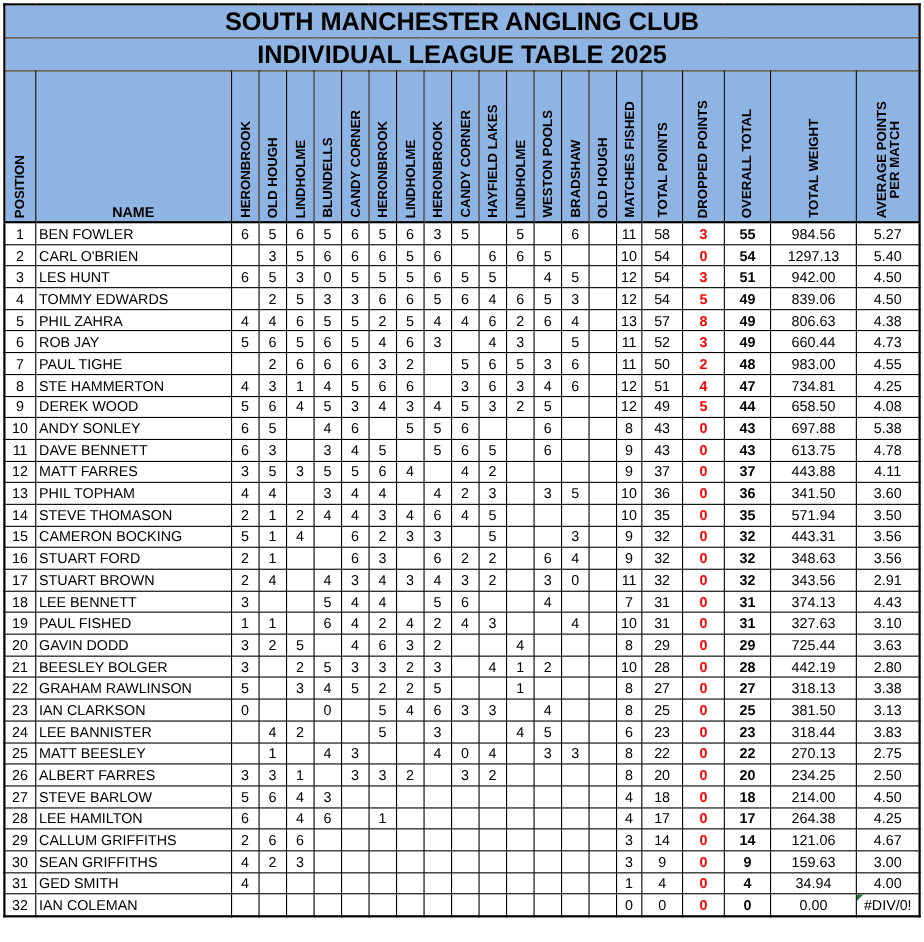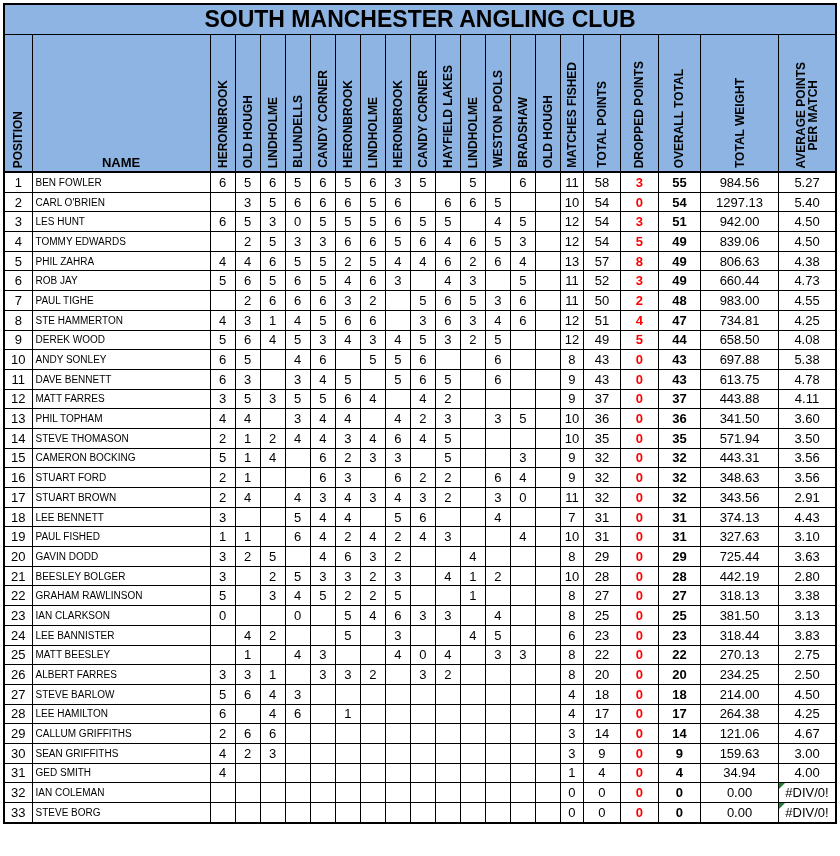--- a/index.html
+++ b/index.html
@@ -14,21 +14,21 @@
   }
   .hdr th{background:var(--hdr-bg);height:136px;vertical-align:bottom;border-bottom:2px solid #000;}
   .hwrap{height:132px;display:flex;flex-direction:column;justify-content:flex-end;align-items:center;}
   .vert{
     writing-mode:vertical-rl;transform:rotate(180deg);
     font-weight:bold;font-size:12px;line-height:12px;white-space:pre-line;
     padding-top:3px;
   }
   .name-hdr{font-weight:bold;font-size:13px;text-align:left;padding-bottom:1px;}
   tbody td{height:18.7px;font-size:13px;text-align:center;}
-  td.name-cell{text-align:left;padding-left:3px;font-size:10px;}
+  td.name-cell{text-align:left;padding-left:3px;font-size:13px;}
   td.dropped{color:#ff0000;font-weight:bold;}
   td.overall{font-weight:bold;}
   td.err{position:relative;margin-left:21px;}
   td.err::before{
     content:"";position:absolute;top:0;left:0;width:0;height:0;
     border-top:6px solid var(--err-green);border-right:6px solid transparent;
   }
 </style>
 </head>
 <body style="--hdr-bg: #8db4e2; --err-green: #1e7b34;">
@@ -55,20 +55,23 @@
       <col style="width: 37px;">
       <col style="width: 38px;">
       <col style="width: 42px;">
       <col style="width: 78px;">
       <col style="width: 57px;">
     </colgroup>
   <thead>
     <tr>
       <td class="title-cell" colspan="22">SOUTH MANCHESTER ANGLING CLUB</td>
     </tr>
+    <tr>
+      <td class="title-cell" colspan="22">INDIVIDUAL LEAGUE TABLE 2025</td>
+    </tr>
     <tr class="hdr">
       <th>
         <div class="hwrap">
             <span class="vert">POSITION</span>
           </div>
       </th>
       <th>
         <div class="hwrap">
             <span class="name-hdr">NAME</span>
           </div>
@@ -939,38 +942,14 @@
         <td></td>
         <td></td>
         <td></td>
         <td>0</td>
         <td>0</td>
         <td class="dropped">0</td>
         <td class="overall">0</td>
         <td>0.00</td>
         <td class="err">#DIV/0!</td>
       </tr>
-      <tr>
-        <td>33</td>
-        <td class="name-cell">STEVE BORG</td>
-        <td></td>
-        <td></td>
-        <td></td>
-        <td></td>
-        <td></td>
-        <td></td>
-        <td></td>
-        <td></td>
-        <td></td>
-        <td></td>
-        <td></td>
-        <td></td>
-        <td></td>
-        <td></td>
-        <td>0</td>
-        <td>0</td>
-        <td class="dropped">0</td>
-        <td class="overall">0</td>
-        <td>0.00</td>
-        <td class="err">#DIV/0!</td>
-      </tr>
     </tbody>
 </table>
 
 </body></html>

